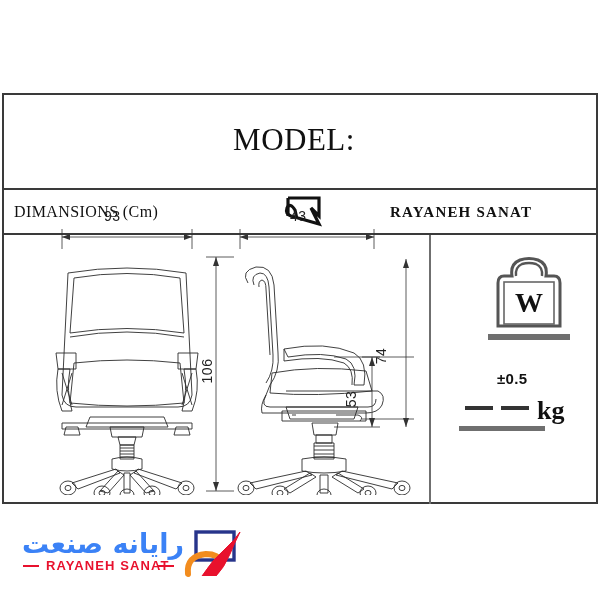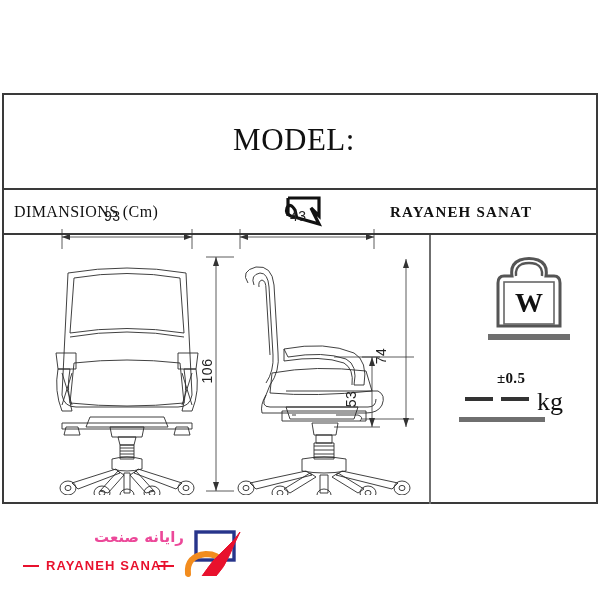--- a/index.html
+++ b/index.html
@@ -44,33 +44,33 @@
   
   .view{position:absolute;}
   .front-view{left:28px;top:150px;width:190px;height:250px;}
   .side-view{left:222px;top:150px;width:200px;height:250px;}
 
   
   .weight-block{position:absolute;left:470px;top:155px;width:110px;height:110px;}
   .tol-block{position:absolute;left:455px;top:275px;width:130px;height:90px;}
   .tol-val{
     position:absolute;left:38px;top:0;font-size:15px;font-weight:700;
-    color:#111;font-family:Liberation Serif, serif;letter-spacing:.3px;
-  }
-  .kg-row{position:absolute;left:0;top:11px;width:130px;height:44px;}
+    color:#111;font-family:Liberation Sans, sans-serif;letter-spacing:.3px;
+  }
+  .kg-row{position:absolute;left:0;top:20px;width:130px;height:44px;font-weight:bold;}
   .kg-text{
     position:absolute;left:78px;top:6px;font-size:26px;color:#111;
     font-family:"Liberation Serif", serif;
   }
 
   
   .logo{position:absolute;left:18px;top:528px;width:230px;height:62px;}
   .logo-fa{
     position:absolute;left:6px;top:0px;width:160px;height:26px;
-    color:#ec4899;font-size:15px;letter-spacing:0px;direction:rtl;
+    color:#3b82f6;font-size:27px;letter-spacing:0px;direction:rtl;
     font-family:"DejaVu Sans", sans-serif;font-weight:700;
     white-space:nowrap;
   }
   .logo-en{
     position:absolute;left:28px;top:30px;color:#e8112d;font-size:13px;
     font-weight:700;letter-spacing:1.1px;
     font-family:"Liberation Sans", sans-serif;white-space:nowrap;
   }
   .logo-dash-l{position:absolute;left:5px;top:37px;width:16px;height:2px;background:#e8112d;}
   .logo-dash-r{position:absolute;left:140px;top:37px;width:16px;height:2px;background:#e8112d;}

